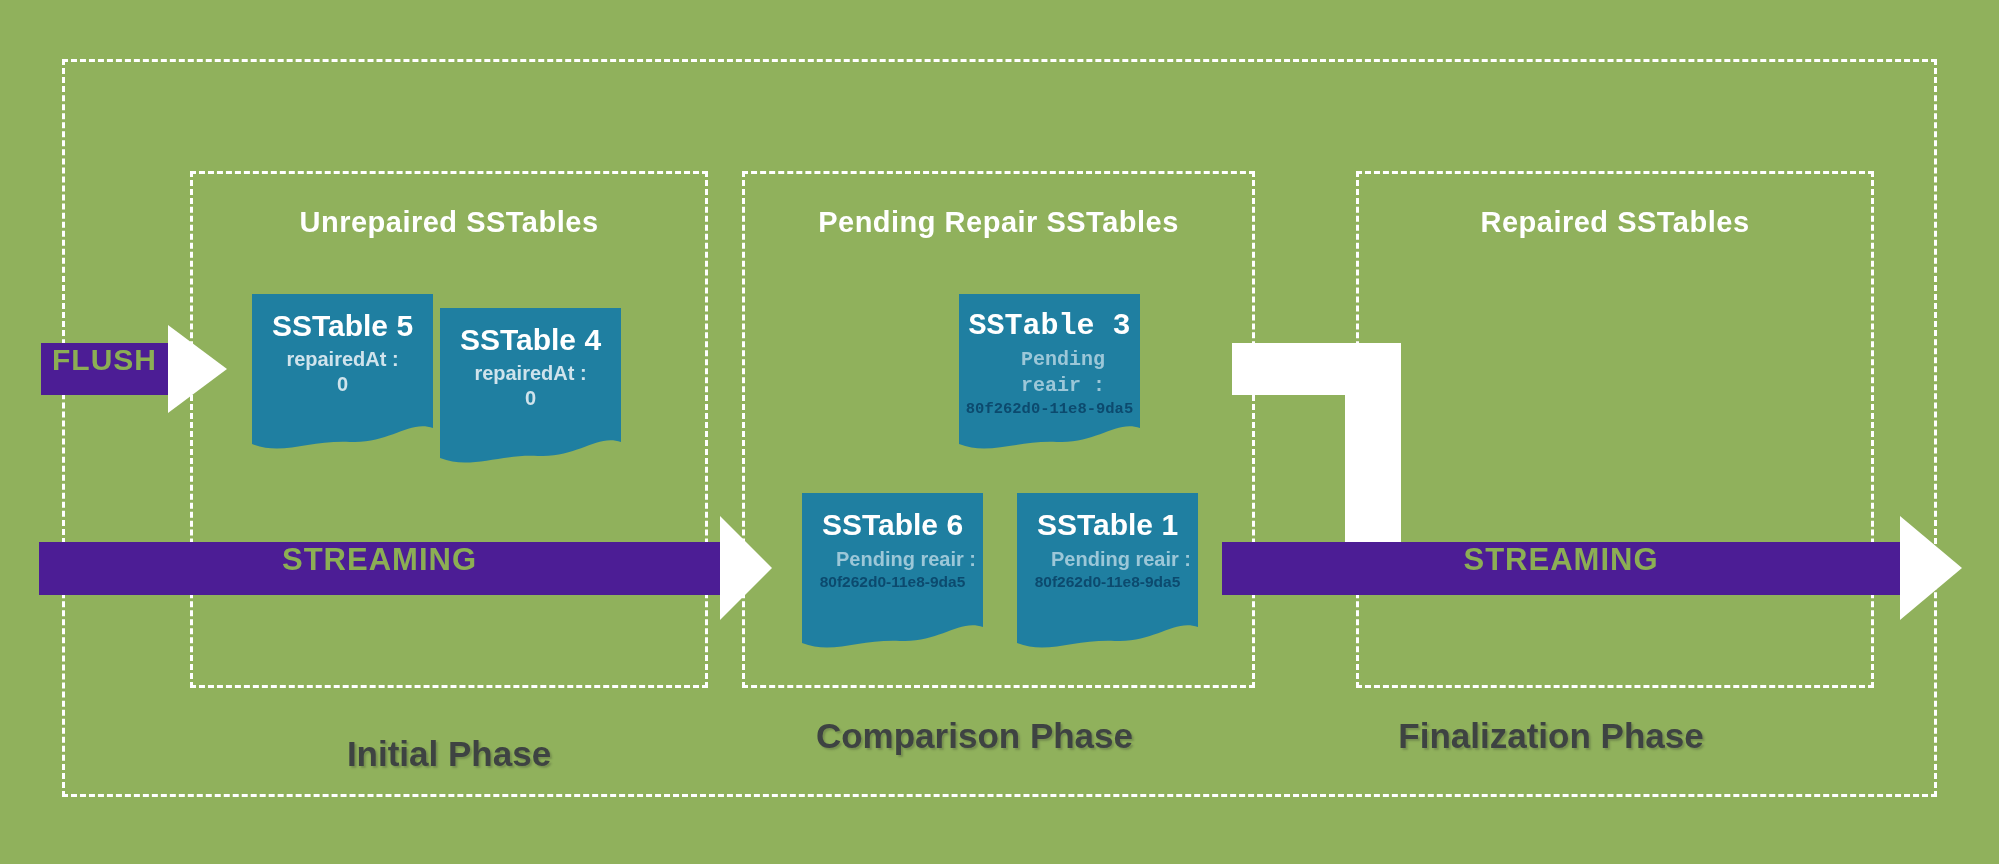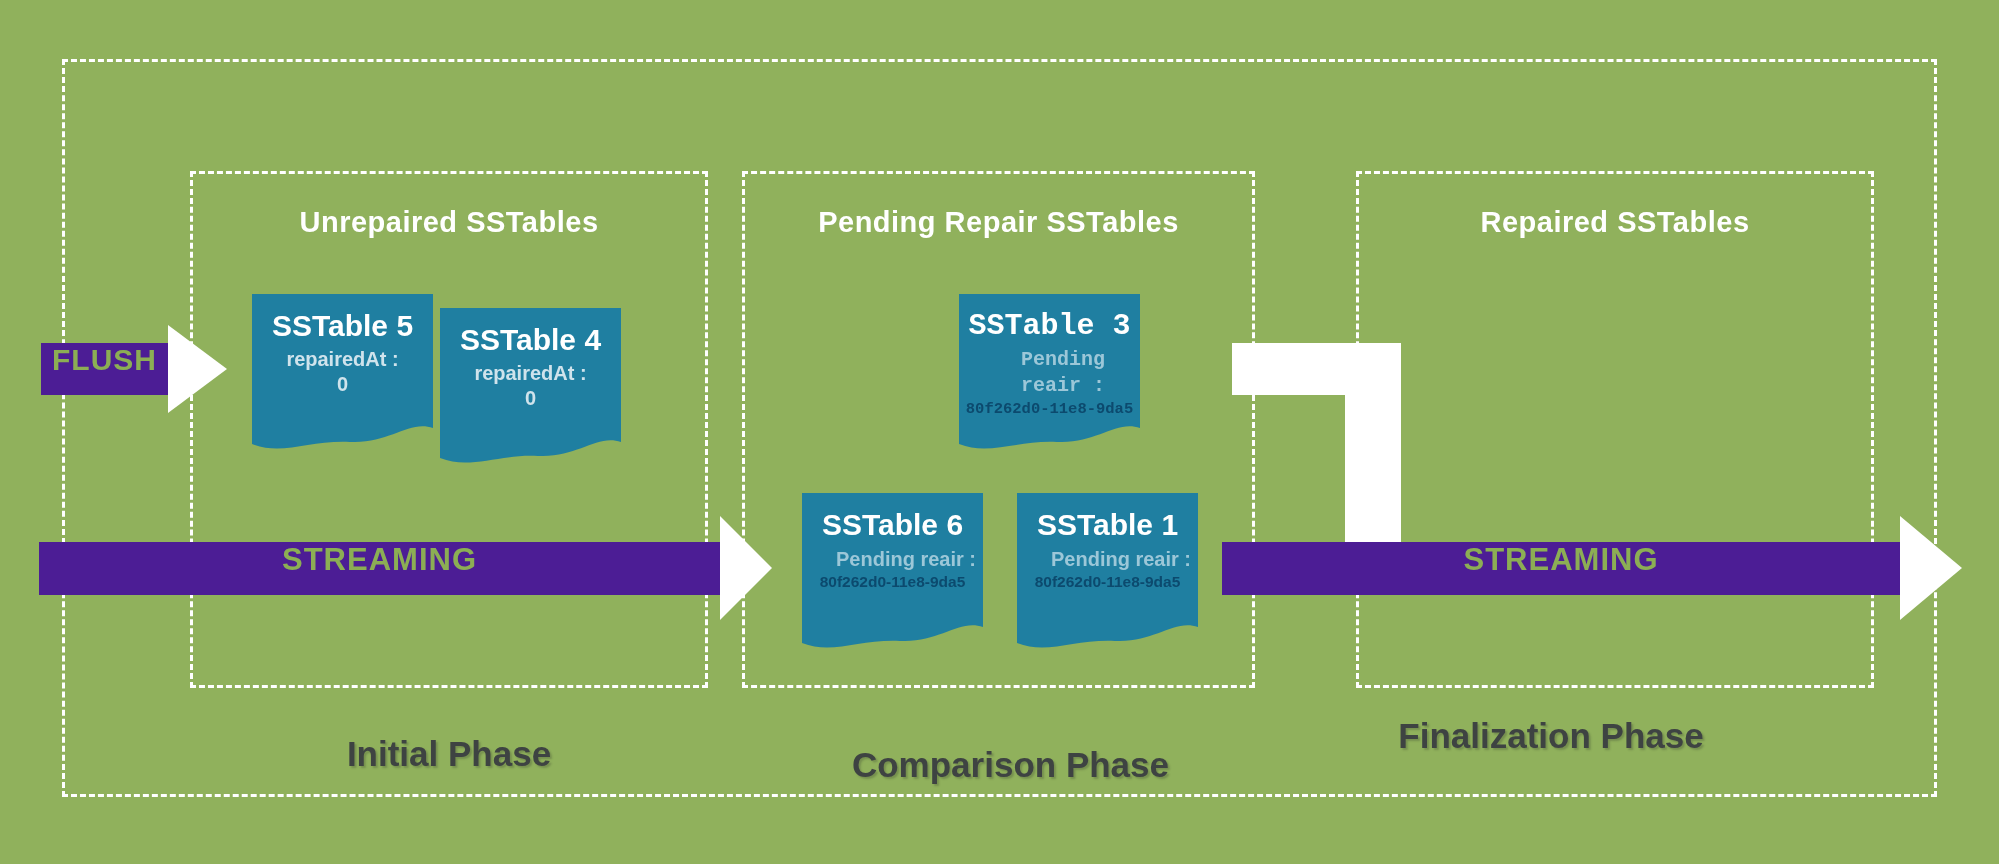--- a/index.html
+++ b/index.html
@@ -17,21 +17,21 @@
   .section-title{
     position:absolute;left:0;right:0;top:32px;text-align:center;
     color:#ffffff;font-size:29px;font-weight:bold;letter-spacing:0.5px;
   }
   .phase-label{
     position:absolute;top:716px;text-align:center;
     color:#3e4342;font-size:35px;font-weight:bold;
     text-shadow:2px 2px 2px rgba(40,45,40,0.25);
   }
   .phase-initial{left:190px;width:518px;margin-top:18px;}
-  .phase-comparison{left:754px;width:513px;margin-top:29px;}
+  .phase-comparison{left:718px;width:513px;}
   .phase-finalization{left:1292px;width:518px;}
 
   
   .card{position:absolute;width:181px;height:160px;}
   .card svg{position:absolute;left:0;top:0;width:100%;height:100%;}
   .card .card-text{position:relative;text-align:center;padding-top:14px;}
   .card .card-title{color:#ffffff;font-size:30px;font-weight:bold;line-height:36px;}
   .card .line1{font-size:20px;font-weight:bold;line-height:26px;margin-top:3px;}
   .card .line2{font-weight:bold;}
   .card.repaired .line1,.card.repaired .line2{color:#cfe3ec;font-size:20px;line-height:25px;}

